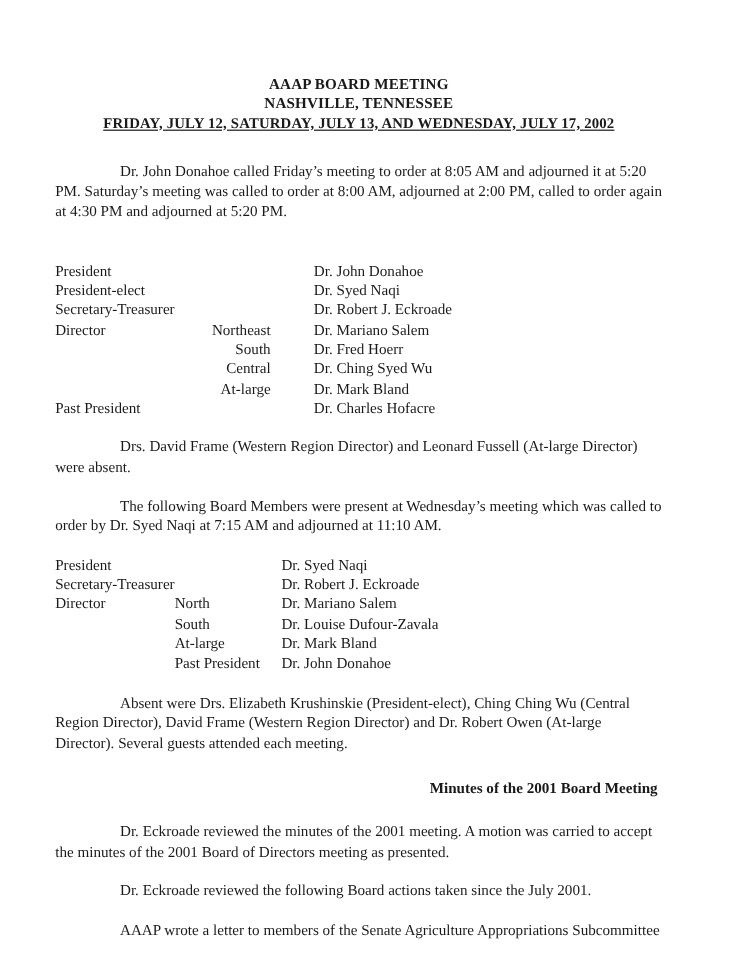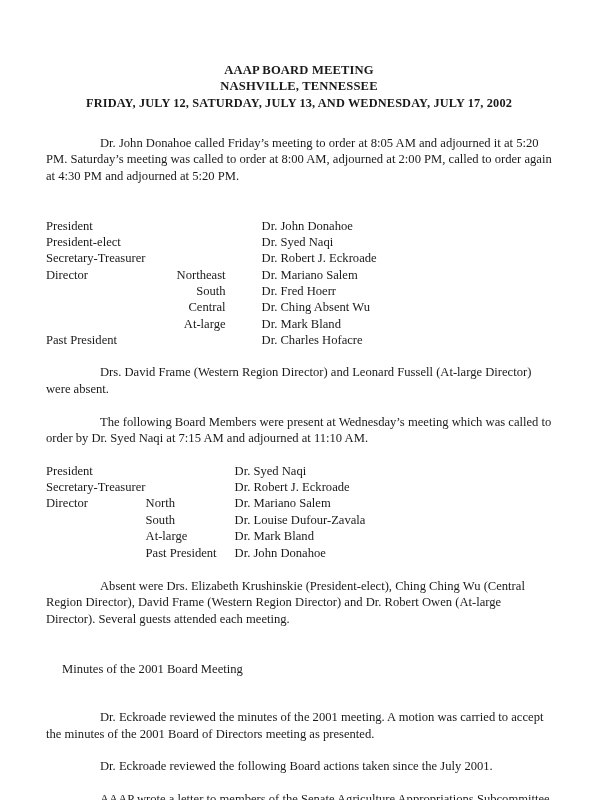--- a/index.html
+++ b/index.html
@@ -31,39 +31,40 @@
     width: 506px;
   }
   .title-block {
     text-align: center;
     font-weight: bold;
     font-size: 12.6px;
     line-height: 16.3px;
     letter-spacing: 0.15px;
   }
   .title-line { display: block; white-space: nowrap; }
-  .title-line.l3 { font-size: 12.3px; }
+  .title-line.l3 { font-size: 12.3px; text-decoration: underline; }
 
   p.para {
     margin: 0;
     font-size: 12.6px;
     line-height: 16.6px;
     text-align: left;
     text-indent: 54px;
   }
 
   .gap-24 { height: 24px; }
   .gap-17 { height: 17px; }
   .gap-16 { height: 16px; }
 
   h2.section-head {
-    margin: 16px;
+    margin: 4px;
     font-size: 12.6px;
     line-height: 16.6px;
-    font-weight: normal;
+    font-weight: bold;
+    text-align: right;
   }
 
   table.roster {
     border-collapse: collapse;
     margin: 0;
     font-size: 12.6px;
     line-height: 16.35px;
   }
   table.roster td {
     padding: 0;
@@ -126,21 +127,21 @@
           <td class="c-name">Dr. Mariano Salem</td>
         </tr>
         <tr>
           <td class="c-role"></td>
           <td class="c-sub">South</td>
           <td class="c-name">Dr. Fred Hoerr</td>
         </tr>
         <tr>
           <td class="c-role"></td>
           <td class="c-sub">Central</td>
-          <td class="c-name">Dr. Ching Absent Wu</td>
+          <td class="c-name">Dr. Ching Syed Wu</td>
         </tr>
         <tr>
           <td class="c-role"></td>
           <td class="c-sub">At-large</td>
           <td class="c-name">Dr. Mark Bland</td>
         </tr>
         <tr>
           <td class="c-role">Past President</td>
           <td class="c-sub"></td>
           <td class="c-name">Dr. Charles Hofacre</td>

